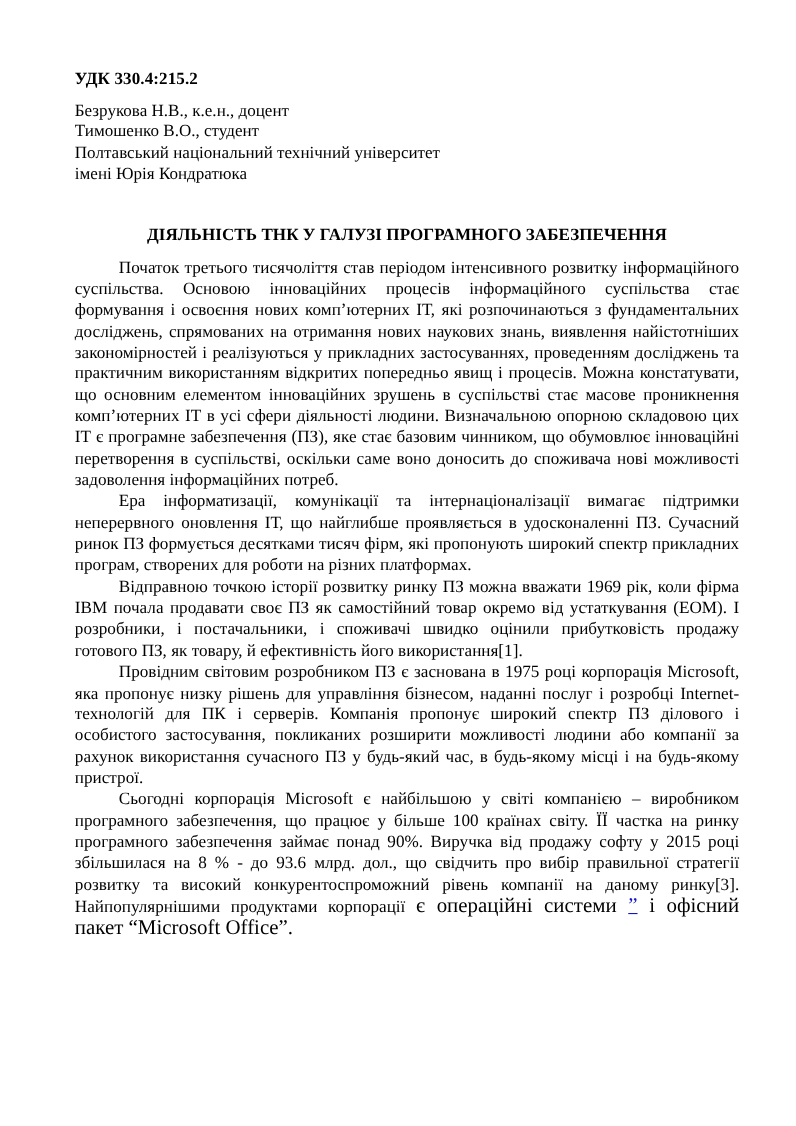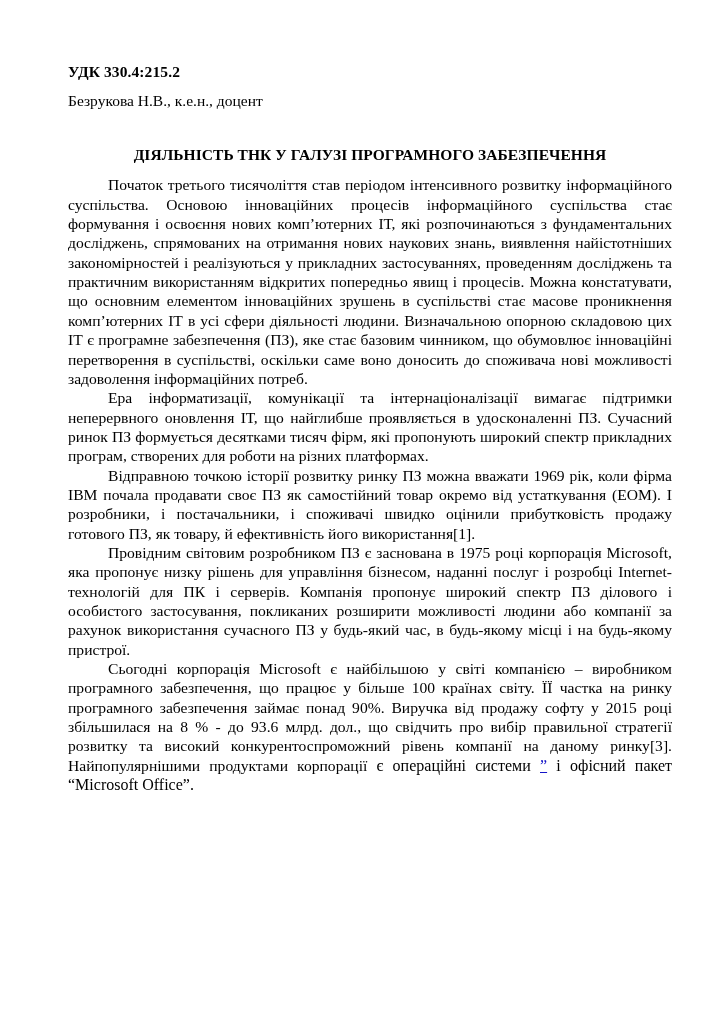--- a/index.html
+++ b/index.html
@@ -65,37 +65,40 @@
     text-align: justify;
     text-justify: inter-word;
     margin: 0;
     text-indent: 40px;
     hyphens: none;
   }
   .para.last-line-small {
     
   }
   .small-tail {
-    font-size: 16px;
+    font-size: 19px;
   }
   a.inline-link {
     color: #1414c8;
     text-decoration: underline;
   }
 </style>
 </head>
 <body>
 
 <div class="page">
   <div class="content">
 
     <div class="udk">УДК 330.4:215.2</div>
 
     <div class="byline">
       <div>Безрукова Н.В., к.е.н., доцент</div>
+      <div>Тимошенко В.О., студент</div>
+      <div>Полтавський національний технічний університет</div>
+      <div>імені Юрія Кондратюка</div>
     </div>
 
     <h1 class="doc-title">ДІЯЛЬНІСТЬ ТНК У ГАЛУЗІ ПРОГРАМНОГО ЗАБЕЗПЕЧЕННЯ</h1>
 
     <p class="para">Початок третього тисячоліття став періодом інтенсивного розвитку інформаційного суспільства. Основою інноваційних процесів інформаційного суспільства стає формування і освоєння нових комп’ютерних ІТ, які розпочинаються з фундаментальних досліджень, спрямованих на отримання нових наукових знань, виявлення найістотніших закономірностей і реалізуються у прикладних застосуваннях, проведенням досліджень та практичним використанням відкритих попередньо явищ і процесів. Можна констатувати, що основним елементом інноваційних зрушень в суспільстві стає масове проникнення комп’ютерних ІТ в усі сфери діяльності людини. Визначальною опорною складовою цих ІТ є програмне забезпечення (ПЗ), яке стає базовим чинником, що обумовлює інноваційні перетворення в суспільстві, оскільки саме воно доносить до споживача нові можливості задоволення інформаційних потреб.</p>
 
     <p class="para">Ера інформатизації, комунікації та інтернаціоналізації вимагає підтримки неперервного оновлення ІТ, що найглибше проявляється в удосконаленні ПЗ. Сучасний ринок ПЗ формується десятками тисяч фірм, які пропонують широкий спектр прикладних програм, створених для роботи на різних платформах.</p>
 
     <p class="para">Відправною точкою історії розвитку ринку ПЗ можна вважати 1969 рік, коли фірма IBM почала продавати своє ПЗ як самостійний товар окремо від устаткування (ЕОМ). І розробники, і постачальники, і споживачі швидко оцінили прибутковість продажу готового ПЗ, як товару, й ефективність його використання[1].</p>
 

